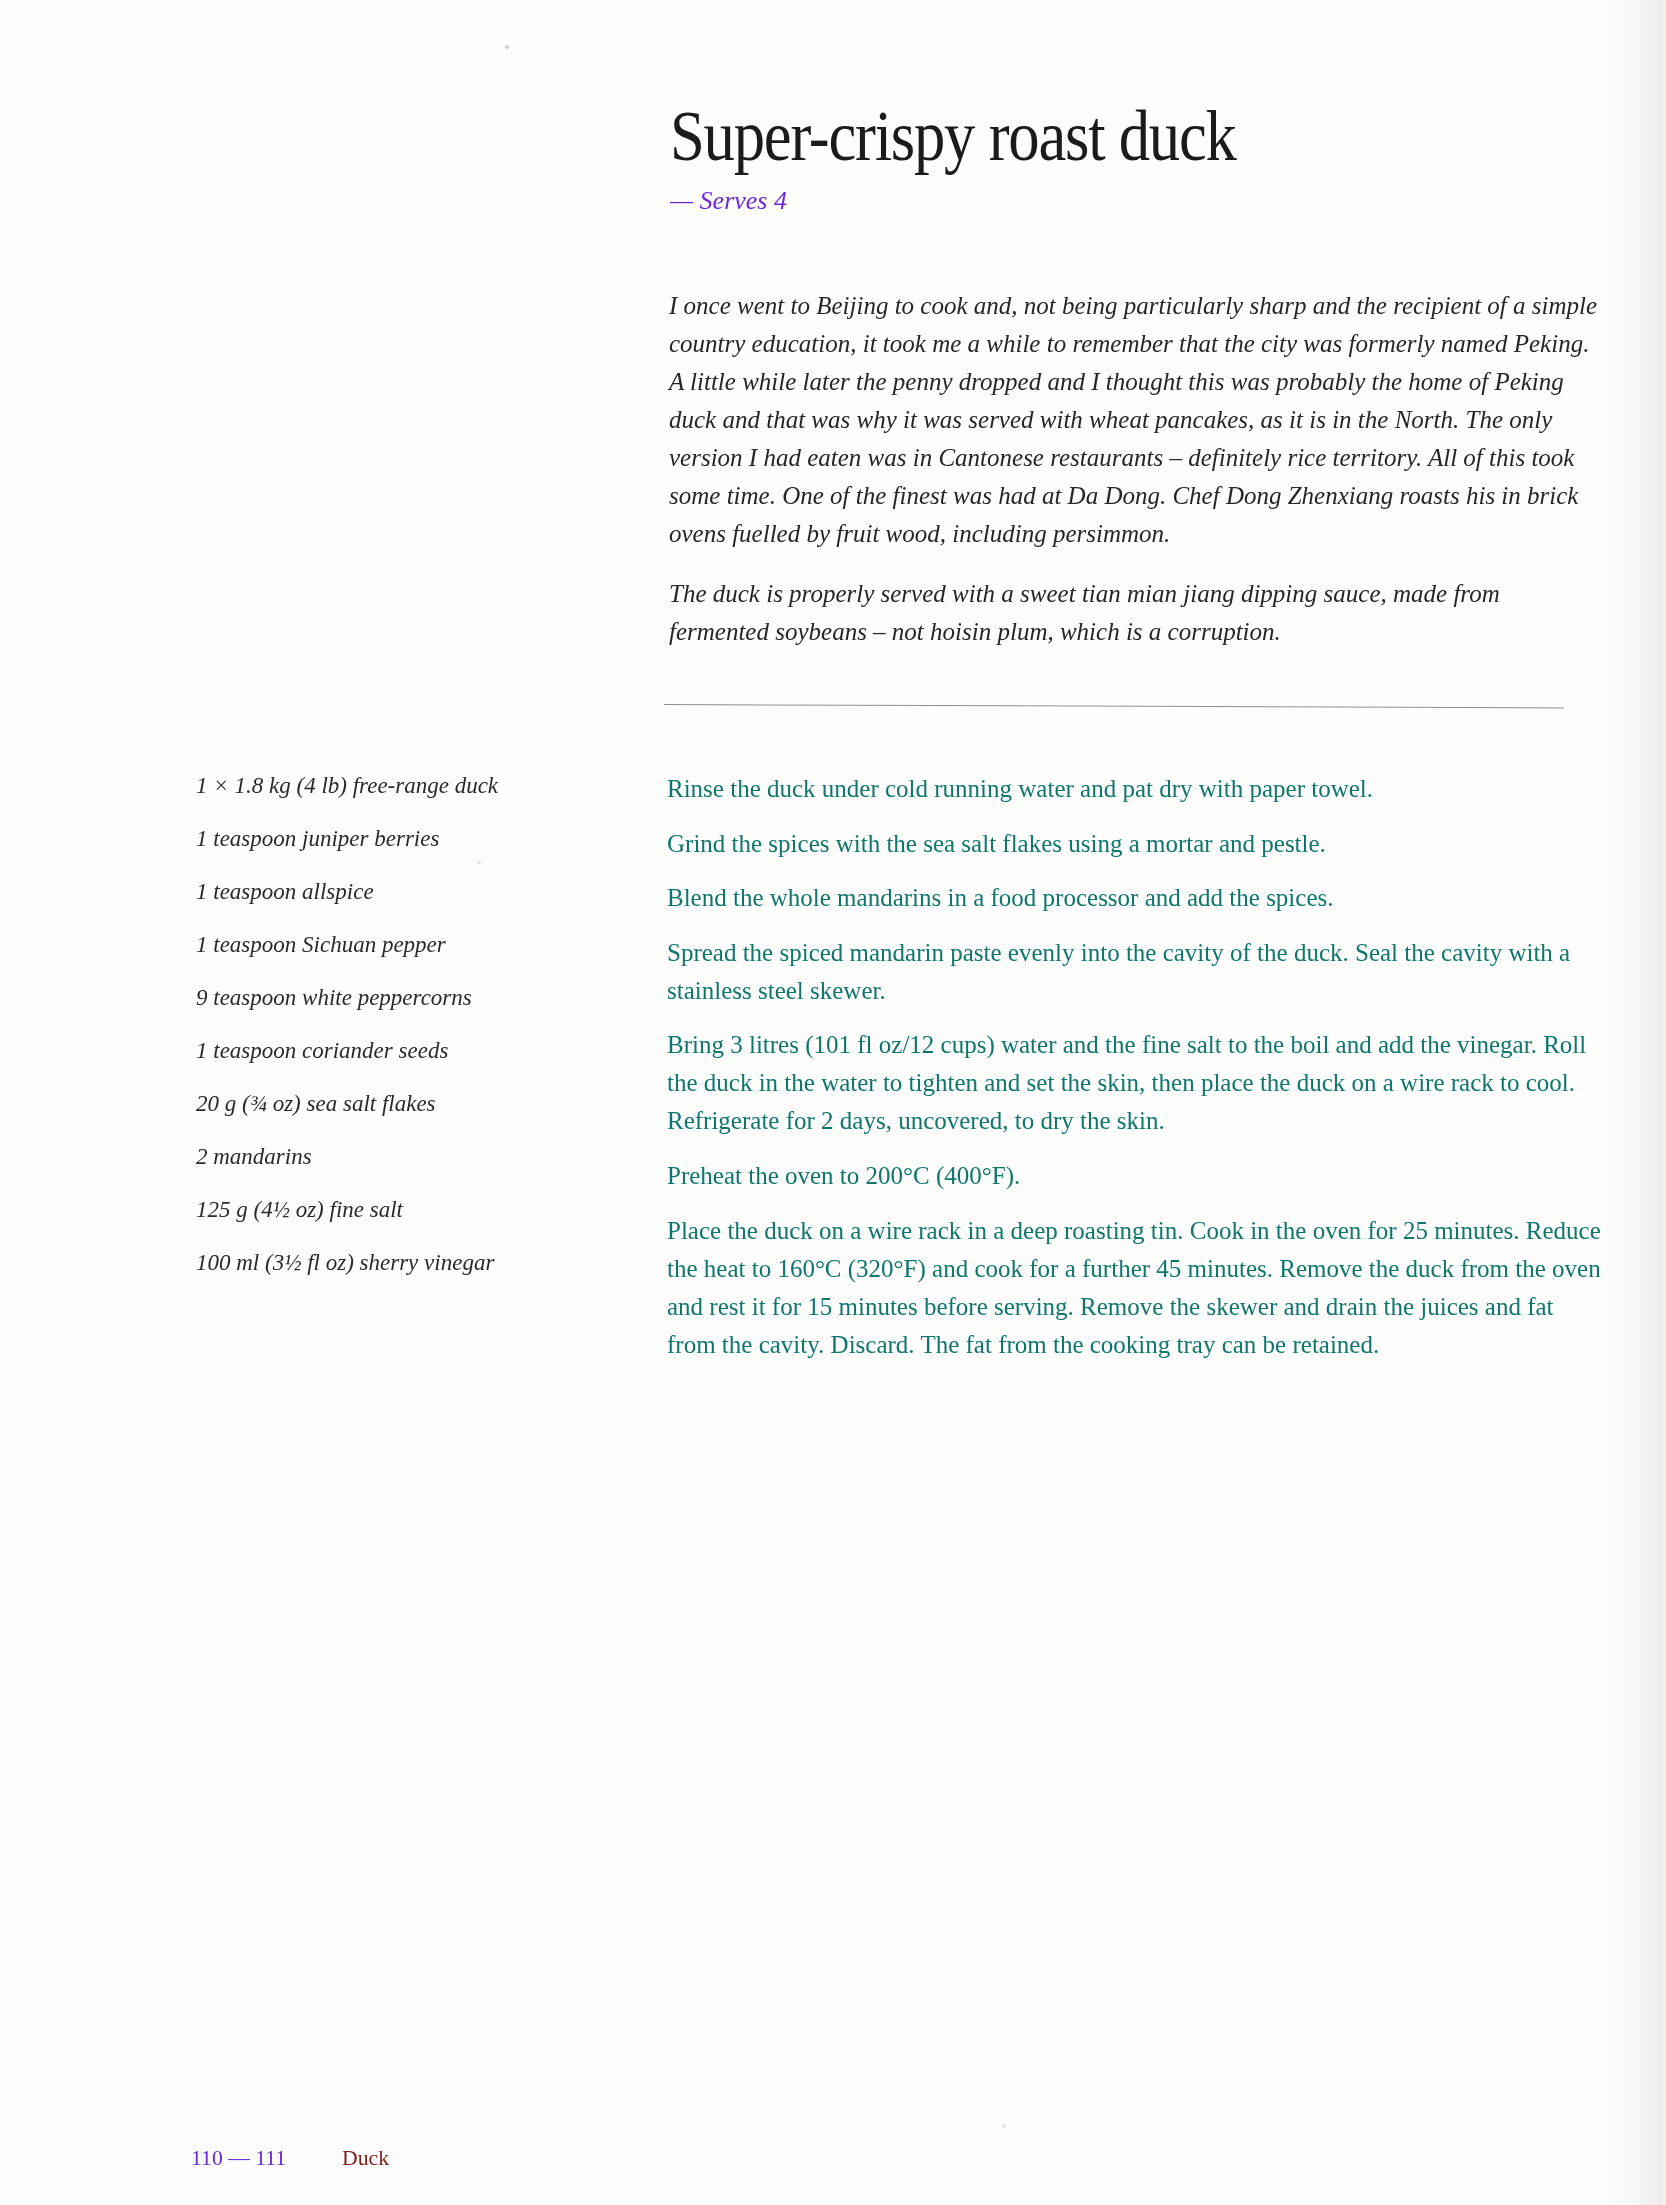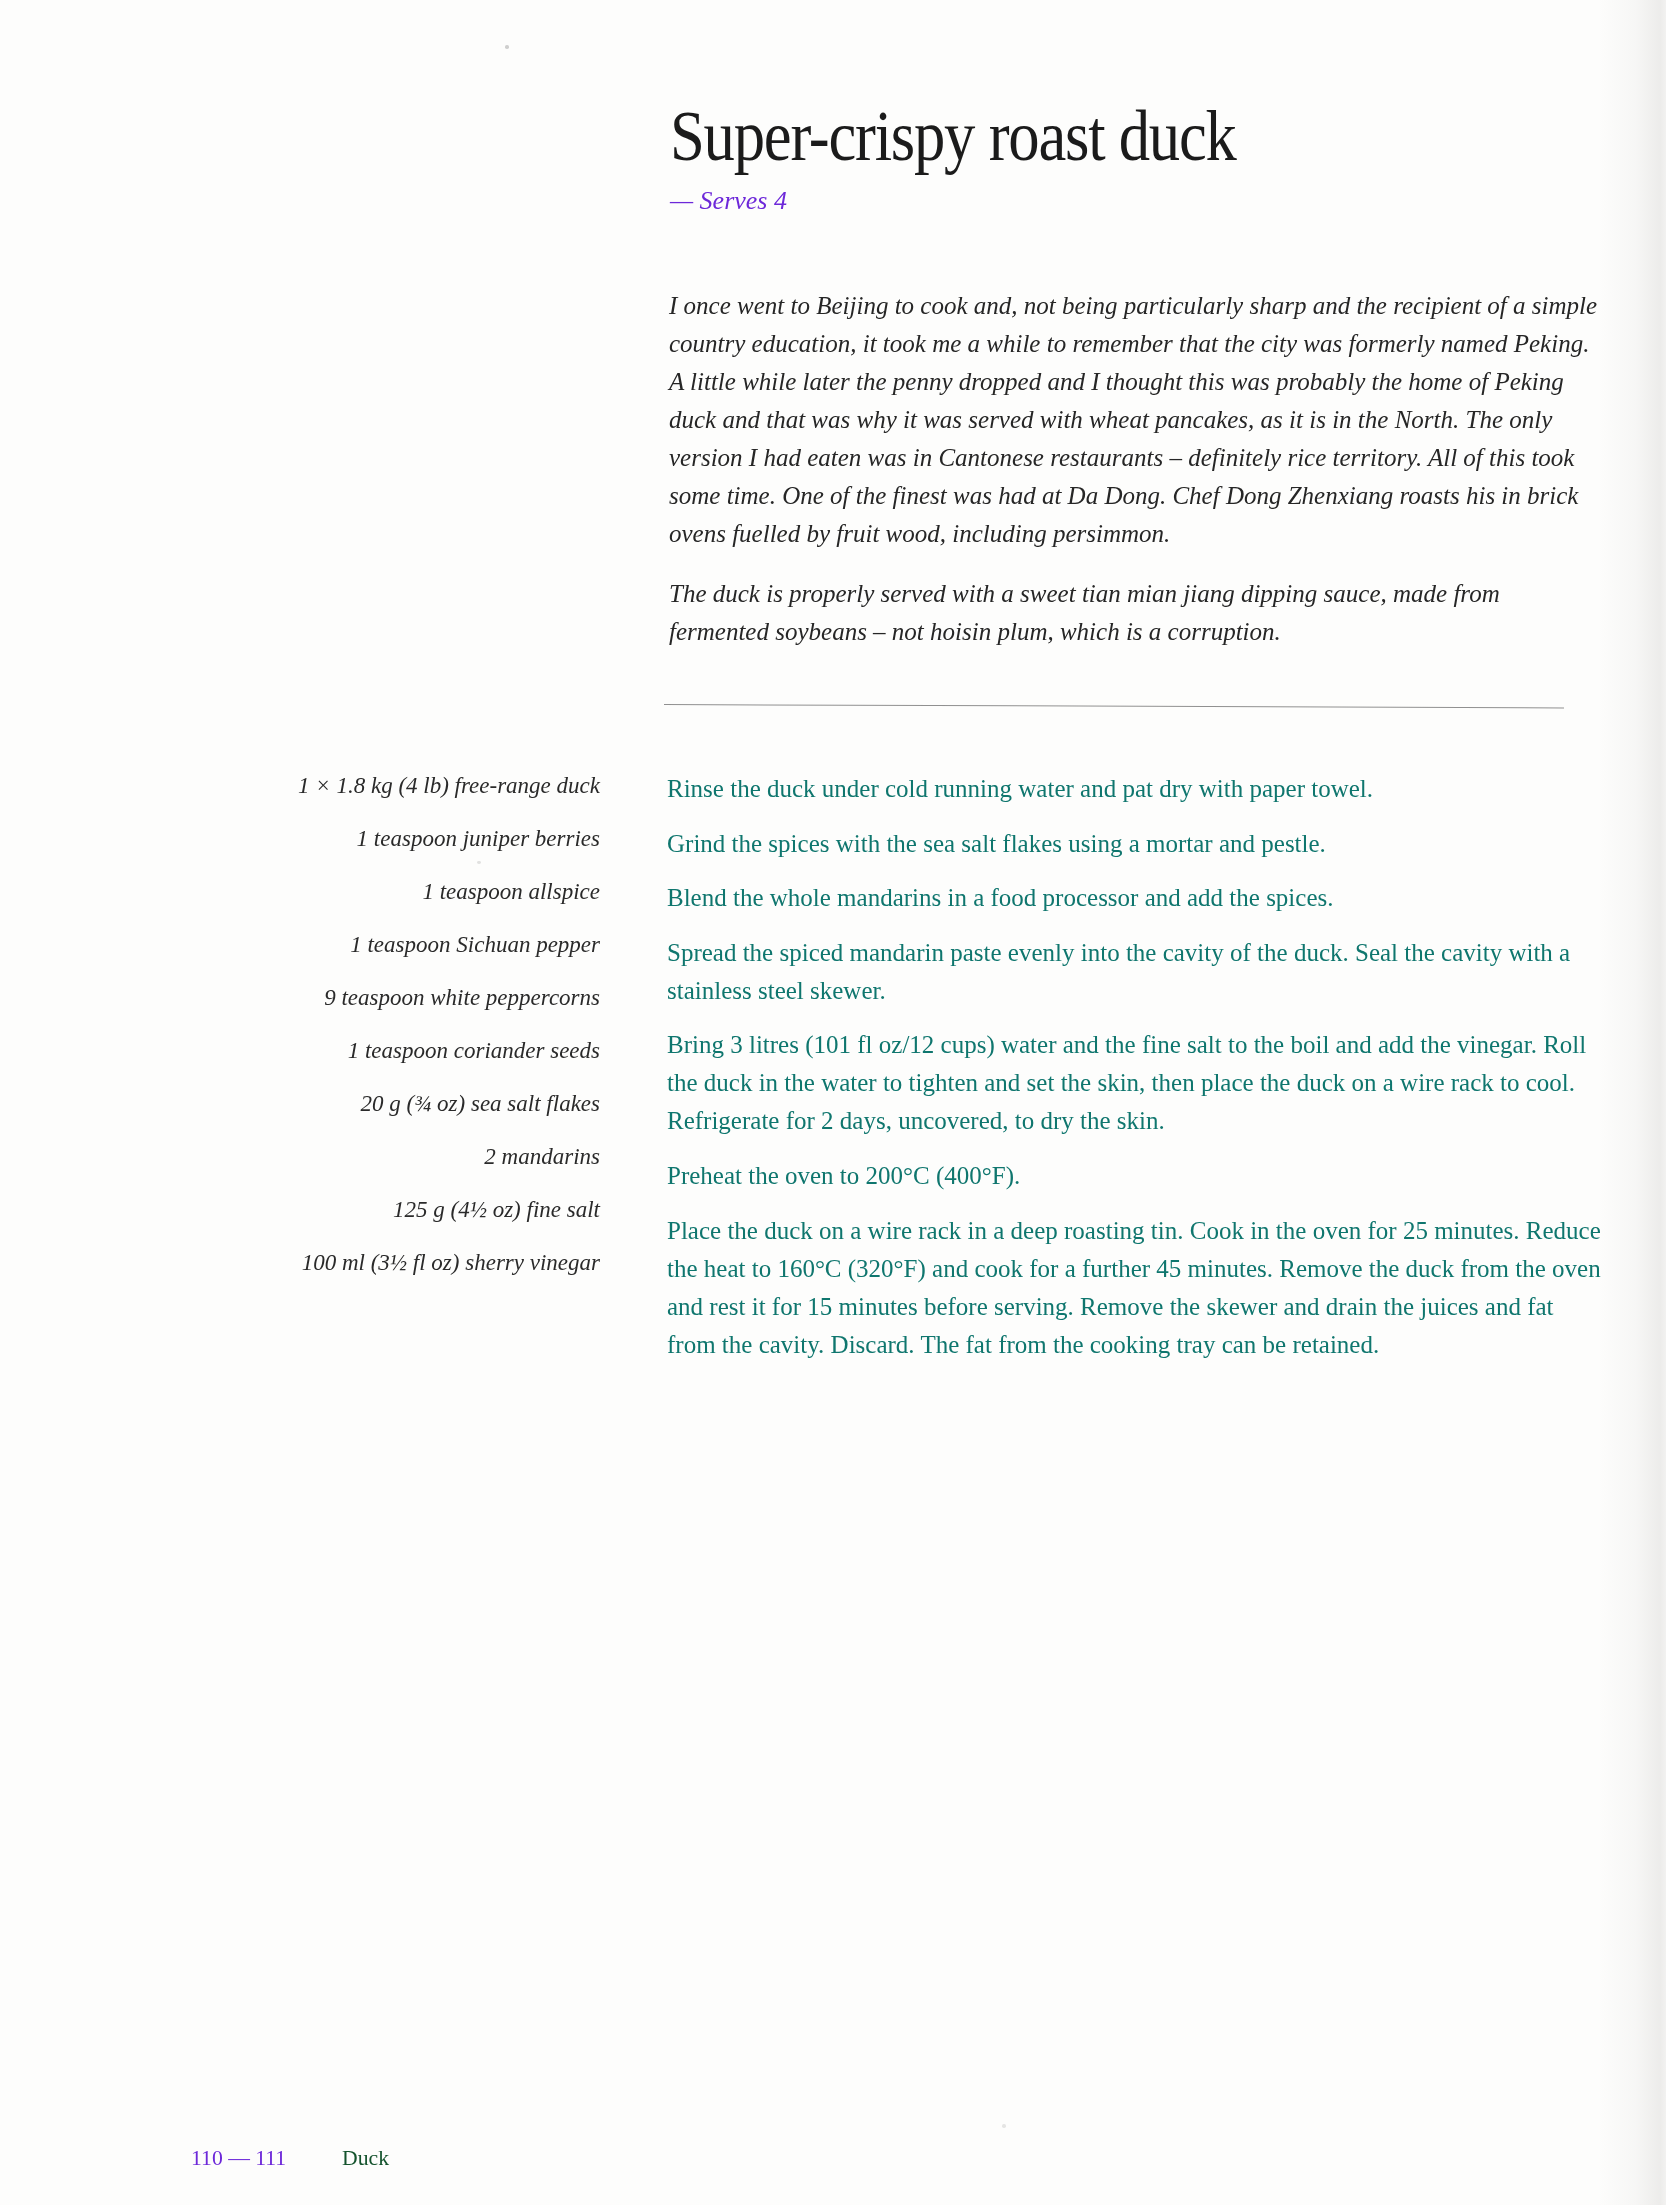--- a/index.html
+++ b/index.html
@@ -94,21 +94,20 @@
     top: 774px;
     width: 404px;
     font-size: 23px;
     font-style: italic;
     color: #2a2a2a;
   }
   .ingredients p {
     margin: 0 0 30px 0;
     line-height: 23px;
     white-space: nowrap;
-    text-align: right;
   }
 
   .method {
     position: absolute;
     left: 667px;
     top: 770px;
     width: 939px;
     font-size: 25px;
     line-height: 38px;
     color: #0f766e;
@@ -121,21 +120,21 @@
     top: 2146px;
     font-size: 21.7px;
     color: #6d28d9;
     white-space: nowrap;
   }
   .footer-chapter {
     position: absolute;
     left: 342px;
     top: 2146px;
     font-size: 21.7px;
-    color: #14532d;
+    color: #7f1d1d;
     white-space: nowrap;
   }
 </style>
 </head>
 <body>
 
 <div>
 
   <h1 class="page-title">Super-crispy roast duck</h1>
 

